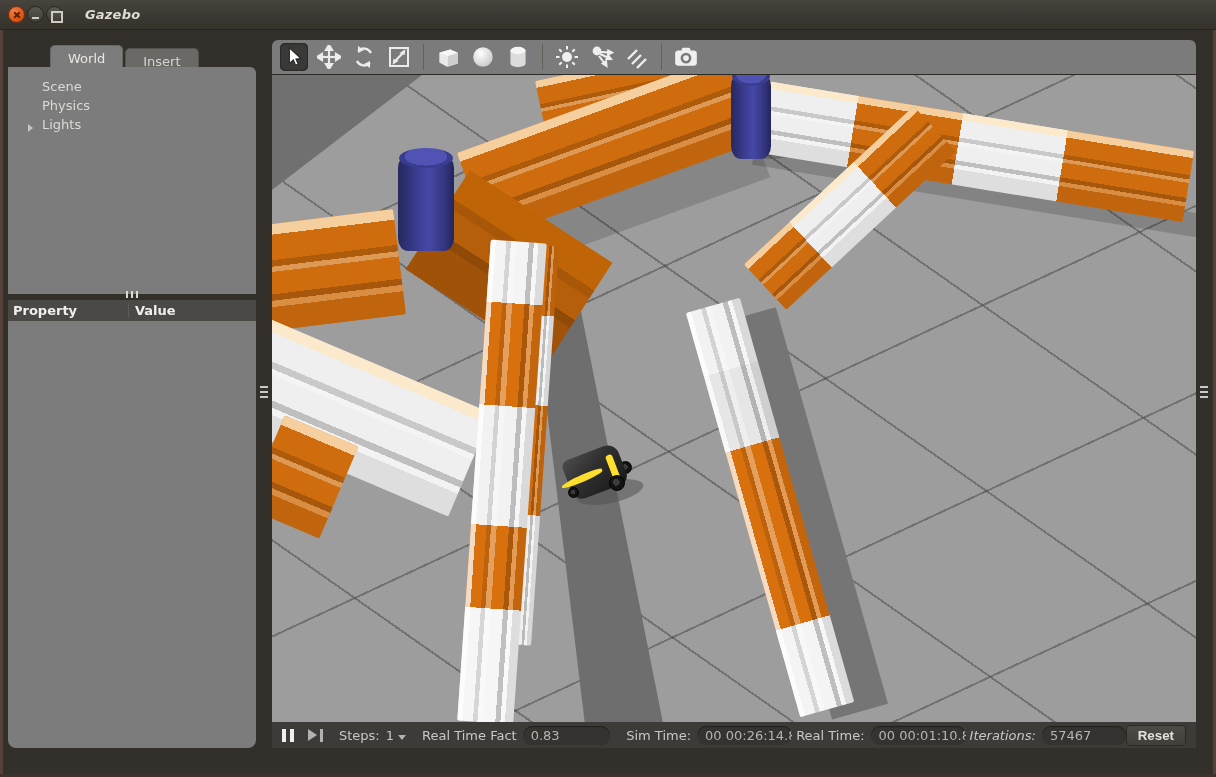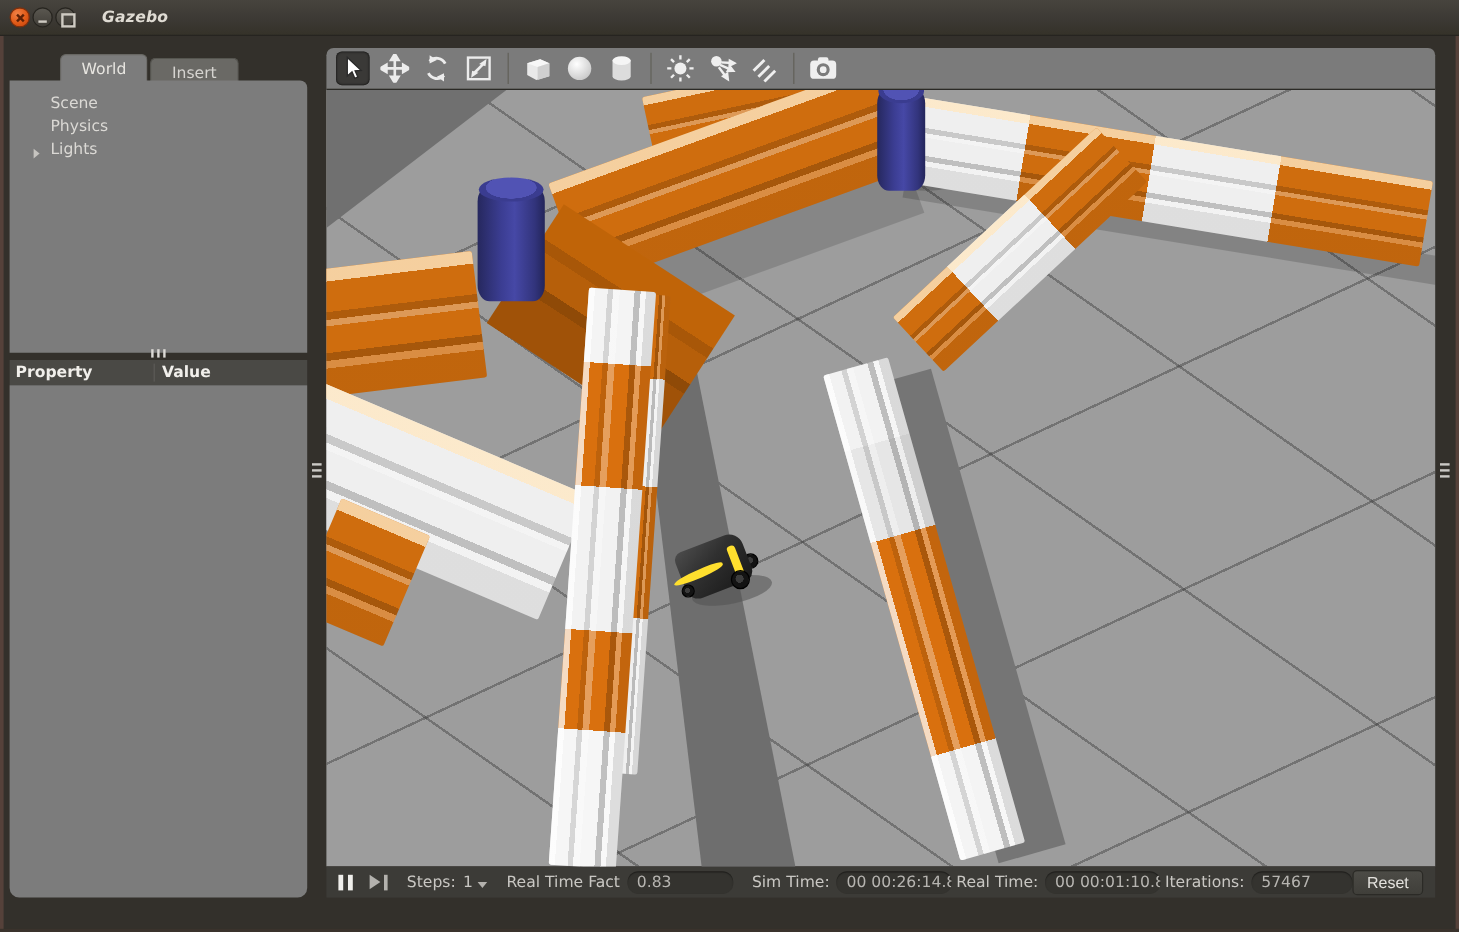--- a/index.html
+++ b/index.html
@@ -151,21 +151,21 @@
   .step .tri { width:0; height:0; border-left:9px solid #b3b1ad; border-top:6px solid transparent;
     border-bottom:6px solid transparent; }
   .step .bar { width:3px; height:13px; background:#b3b1ad; }
   .sb-label { margin-left:16px; white-space:nowrap; }
   .sb-caret { width:0; height:0; border-top:5px solid #b3b1ad; border-left:4px solid transparent;
     border-right:4px solid transparent; margin-left:4px; margin-top:4px; cursor:pointer; }
   .sb-field { margin-left:6px; background:#34332f; border-radius:9px; padding:2px 8px;
     color:#b6b4b0; white-space:nowrap; overflow:hidden; box-shadow:inset 0 1px 1px rgba(0,0,0,.4); }
   .f-rtf { width:92px; } .f-sim { width:100px; } .f-real { width:100px; } .f-iter { width:88px; }
   .sb-reset { margin-left:auto; background:linear-gradient(180deg,#4c4b46,#403f3a);
-    border:1px solid #2b2a26; border-radius:4px; padding:2px 11px; color:#e3e1dd; cursor:pointer; }
+    border:1px solid #2b2a26; border-radius:4px; padding:2px 11px; color:#e3e1dd; cursor:pointer;font-weight:bold; }
   .steps-val { margin-left:6px; color:#c9c7c3; }
 
   svg { display:block; }
 </style>
 </head>
 <body>
 
 <div id="window">
 
   <div class="titlebar">
@@ -386,18 +386,18 @@
       </div>
       <span class="sb-label">Steps:</span>
       <span class="steps-val">1</span>
       <span class="sb-caret"></span>
       <span class="sb-label">Real Time Fact</span>
       <span class="sb-field f-rtf">0.83</span>
       <span class="sb-label">Sim Time:</span>
       <span class="sb-field f-sim">00 00:26:14.81</span>
       <span class="sb-label" style="margin-left:4px;">Real Time:</span>
       <span class="sb-field f-real">00 00:01:10.88</span>
-      <span class="sb-label" style="margin-left:4px;">Iterations:</span>
+      <span class="sb-label" style="margin-left:4px;font-style:italic;">Iterations:</span>
       <span class="sb-field f-iter">57467</span>
       <button class="sb-reset">Reset</button>
     </div>
   </div>
 </div>
 
 </body></html>

